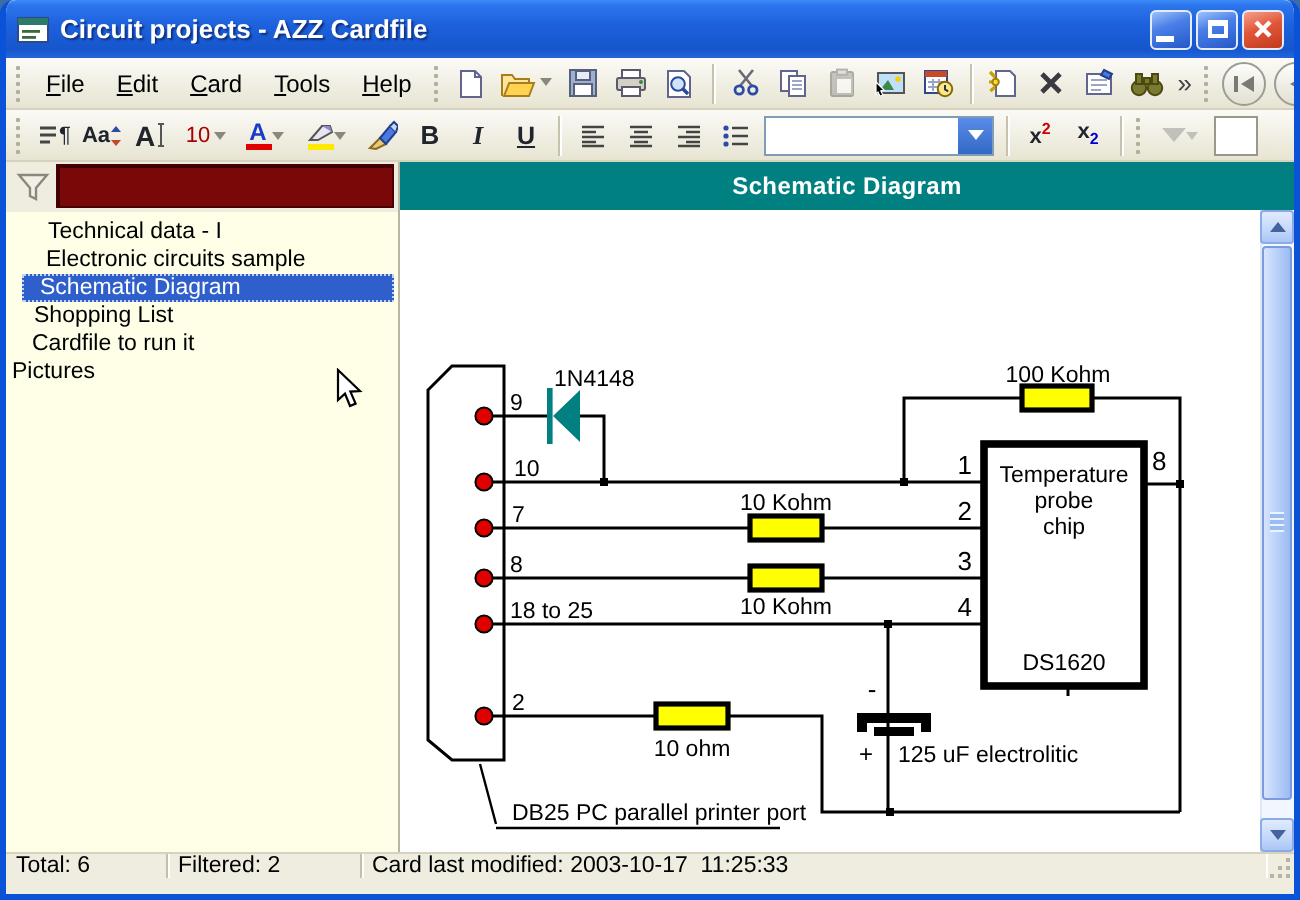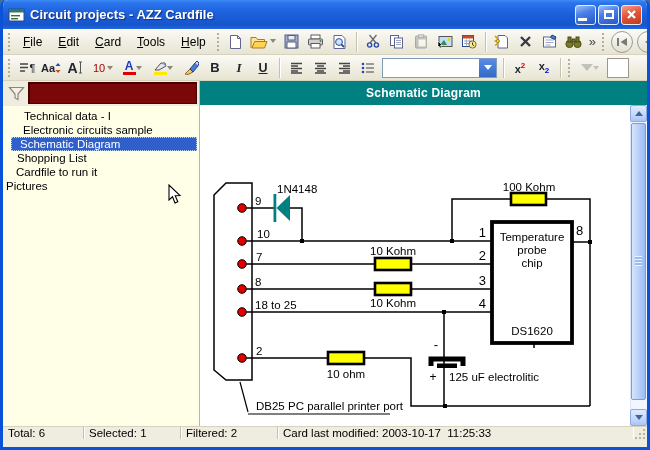--- a/index.html
+++ b/index.html
@@ -482,21 +482,20 @@
           <div class="sb-btn down">
               <div class="sb-tri-dn"></div>
             </div>
         </div>
       </div>
     </div>
   </div>
 
   <div class="statusbar">
     <div class="status-pane sp1">Total: 6</div>
-    <div class="status-pane sp2">Selected: 1</div>
     <div class="status-pane sp3">Filtered: 2</div>
     <div class="status-pane sp4">Card last modified: 2003-10-17  11:25:33</div>
     <div class="size-grip">
       <svg width="11" height="11">
           <g fill="#B8B4A4">
             <rect x="8" y="8" width="2" height="2"></rect>
             <rect x="8" y="4" width="2" height="2"></rect>
             <rect x="8" y="0" width="2" height="2"></rect>
             <rect x="4" y="8" width="2" height="2"></rect>
             <rect x="4" y="4" width="2" height="2"></rect>

